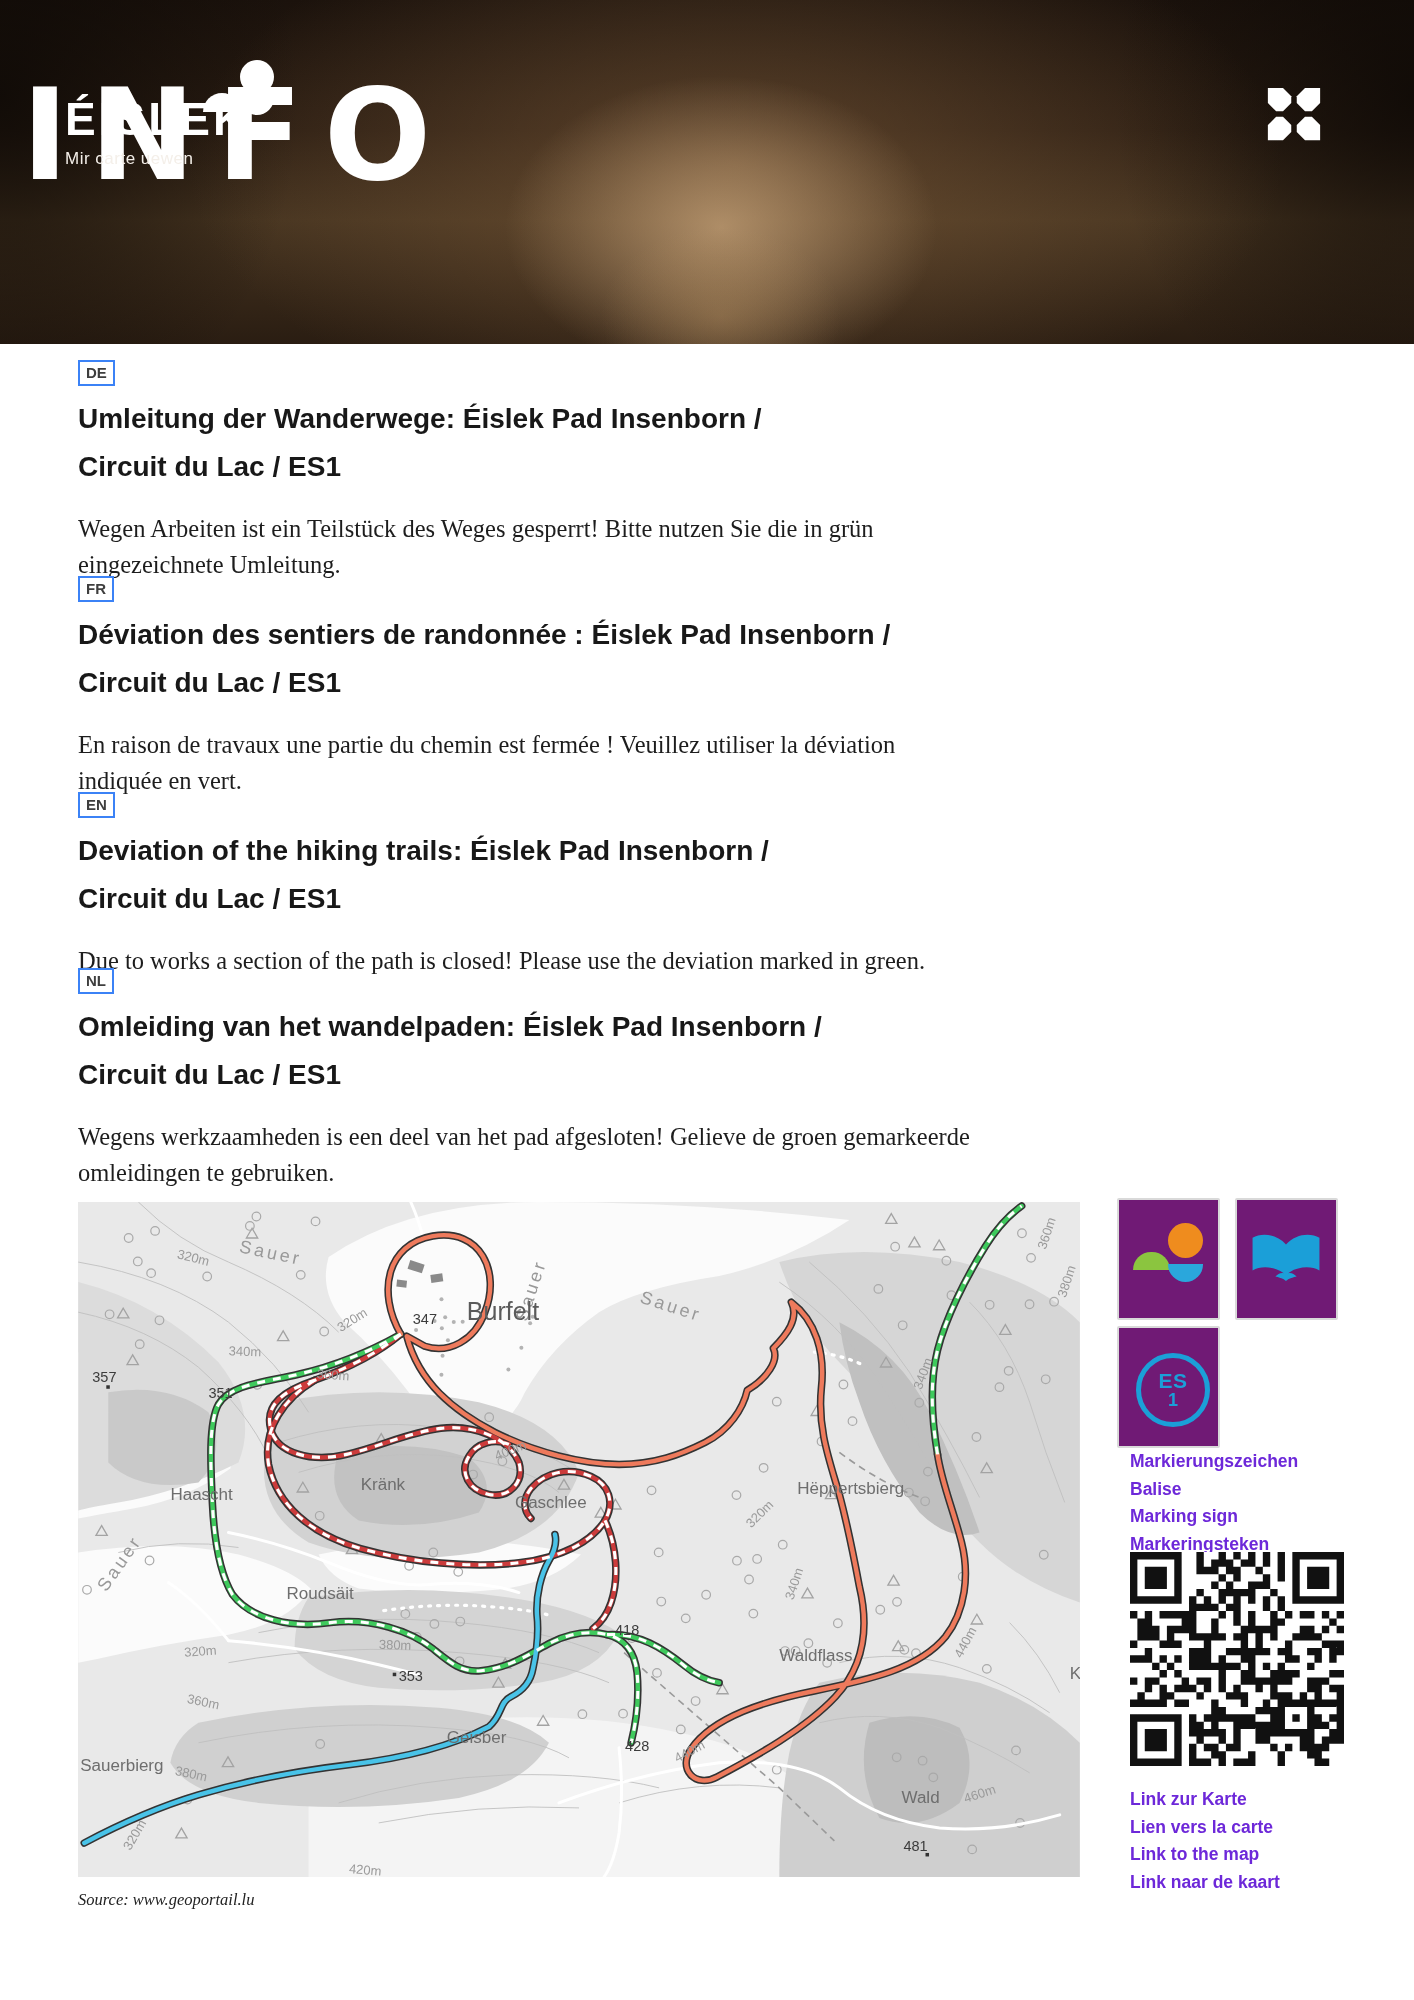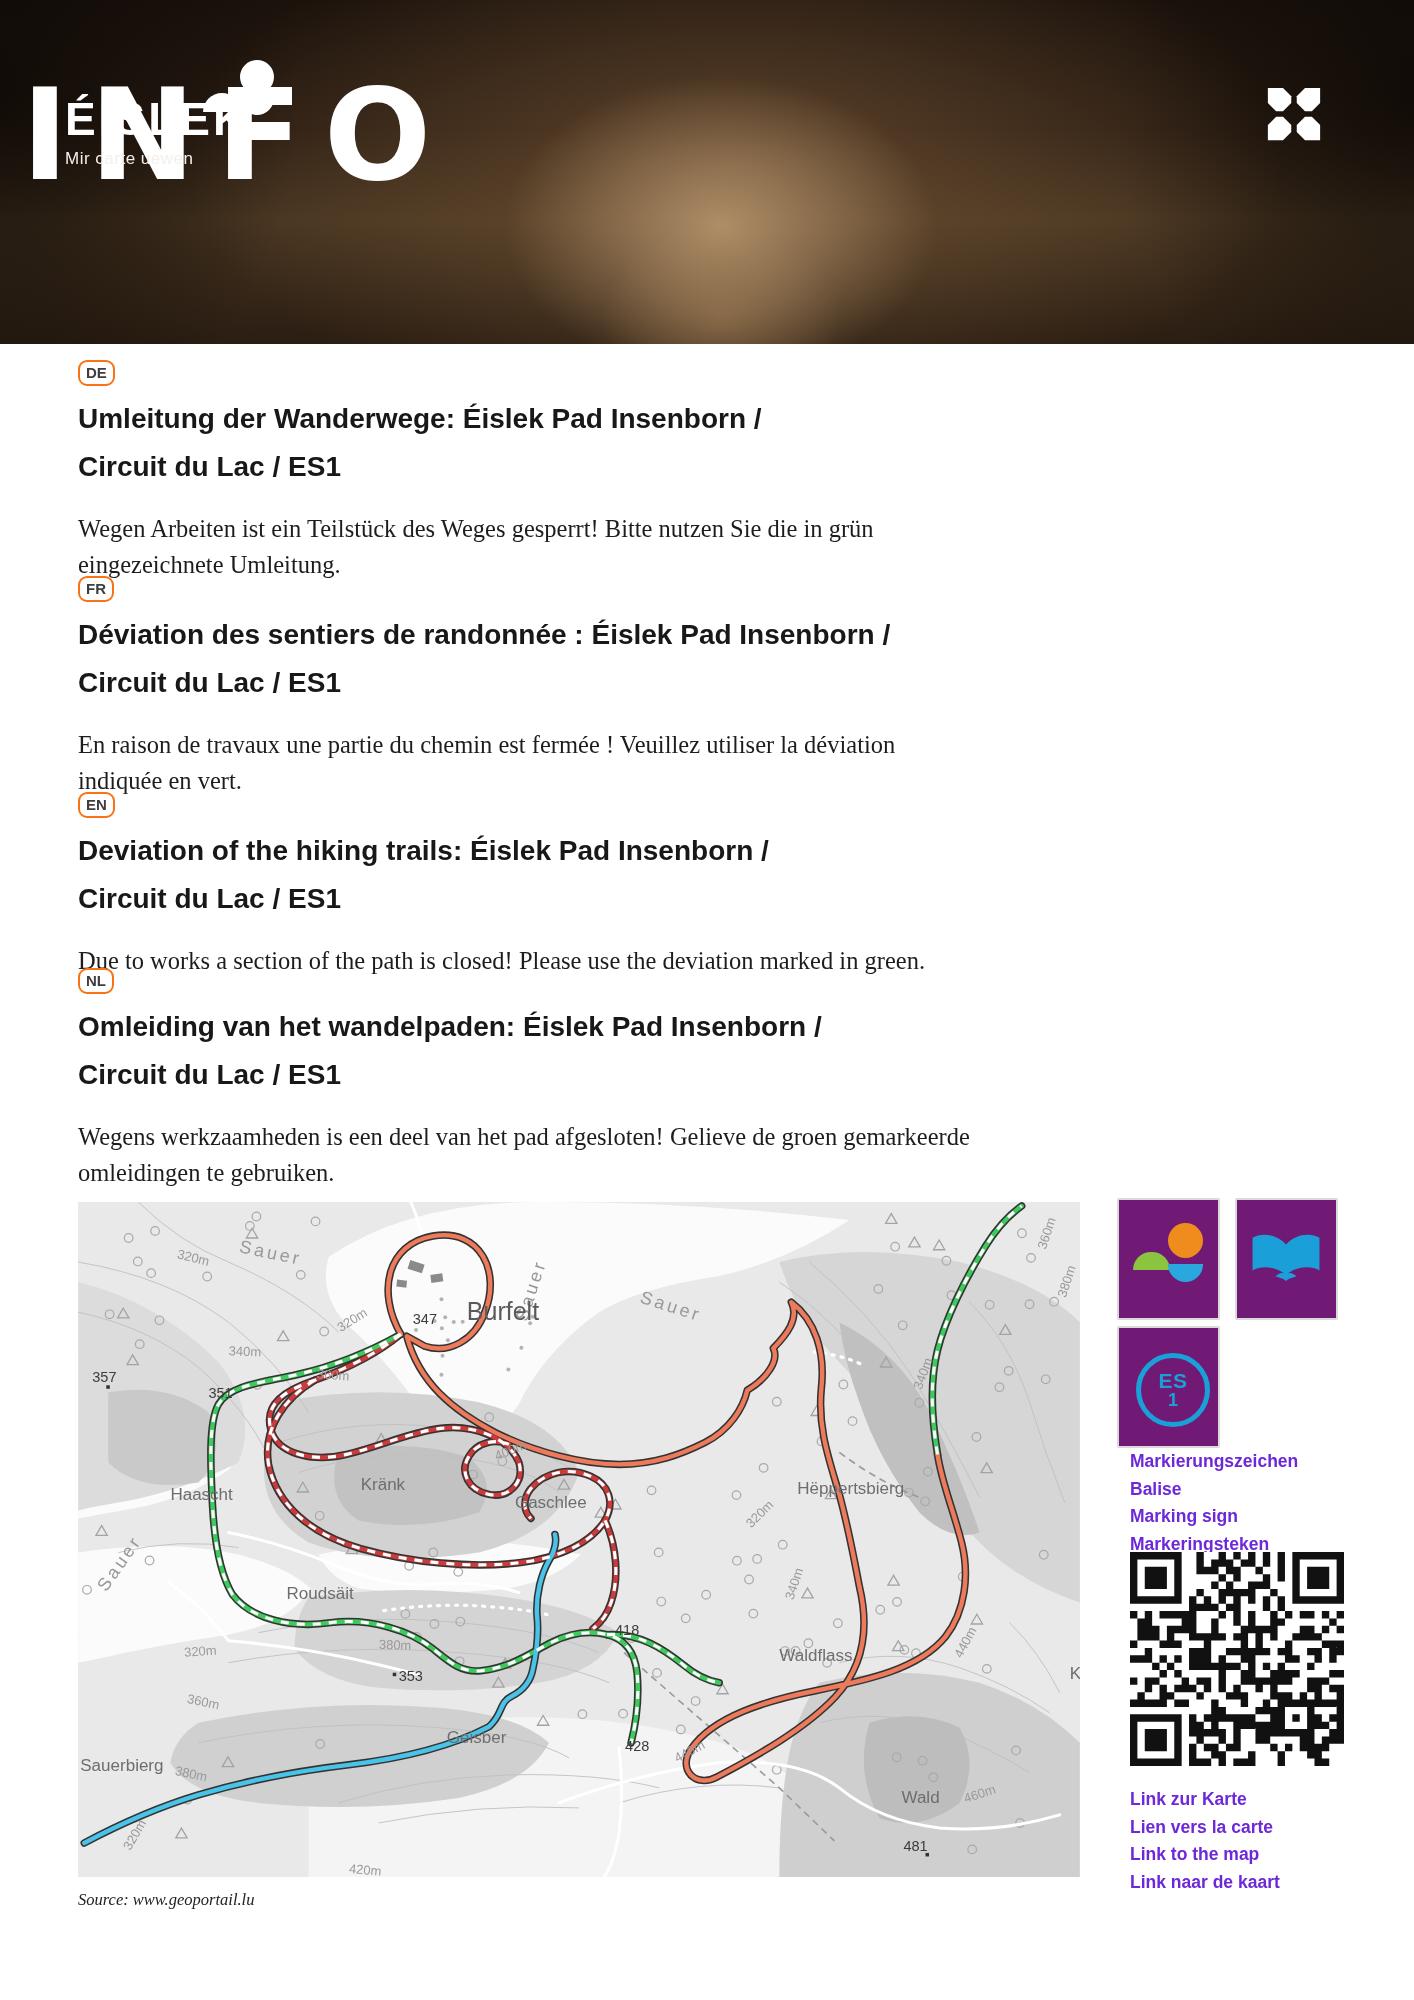--- a/index.html
+++ b/index.html
@@ -20,21 +20,21 @@
   .brand-tag{font-size:17px;font-weight:300;letter-spacing:.5px;margin-top:7px;color:#f4efe9;}
   .dot-full{position:absolute;left:175px;top:-36px;width:34px;height:34px;border-radius:50%;background:#fff;}
   .dot-dome{position:absolute;left:138px;top:-3px;width:38px;height:19px;border-radius:19px 19px 0 0;background:#fff;}
   .dot-bowl{position:absolute;left:175px;top:2px;width:34px;height:17px;border-radius:0 0 17px 17px;background:#fff;}
   .hero-title{position:absolute;left:0;right:0;top:62px;text-align:left;color:#fff;z-index:2;
       font-size:126px;font-weight:800;letter-spacing:.17em;text-indent:.17em;
       font-family:"DejaVu Sans","Liberation Sans",sans-serif;}
   .xicon{position:absolute;left:1261px;top:81px;width:66px;height:66px;z-index:3;}
   
   .sec{position:absolute;left:78px;width:980px;}
-  .lang-badge{display:inline-block;border:2px solid #f97316;border-radius:9px;padding:0 6px;
+  .lang-badge{display:inline-block;border:2px solid #3b82f6;border-radius:0;padding:0 6px;
       font-size:15px;font-weight:600;color:#3e3e3e;line-height:22px;background:#fff;}
   .sec-title{margin-top:9px;font-size:28px;font-weight:800;color:#181818;line-height:48px;
       font-family:"Liberation Sans","DejaVu Sans",sans-serif;}
   .sec-body{margin-top:20px;font-size:24.5px;color:#1d1d1d;line-height:36px;
       font-family:"Liberation Serif","DejaVu Serif",serif;}
   .s-de{top:360px;} .s-fr{top:576px;} .s-en{top:792px;} .s-nl{top:968px;}
   
   .map-wrap{position:absolute;left:78px;top:1202px;width:1002px;height:675px;background:#ececec;overflow:hidden;}
   .map-wrap svg{display:block;}
   .map-source{position:absolute;left:78px;top:1890px;font-family:"Liberation Serif","DejaVu Serif",serif;

